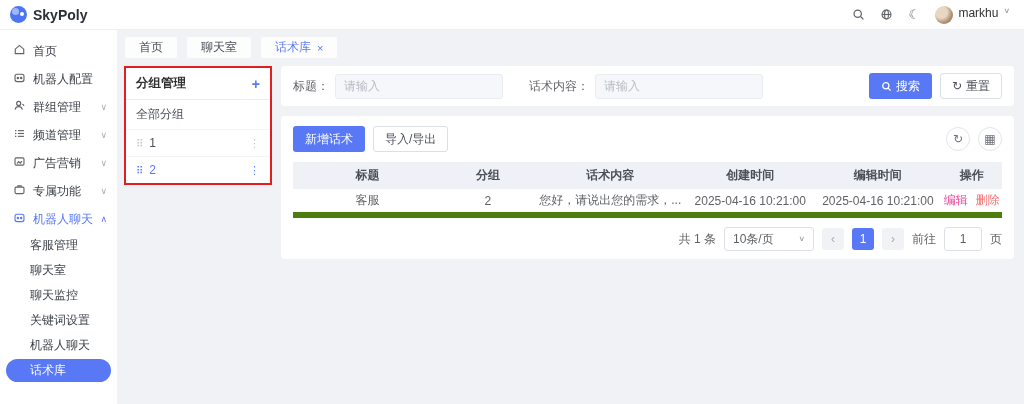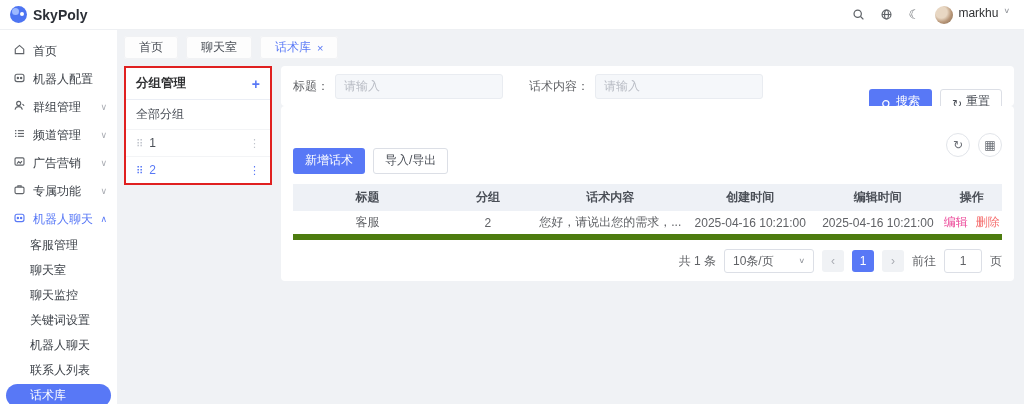--- a/index.html
+++ b/index.html
@@ -59,34 +59,34 @@
                padding:7px 10px; border-bottom:1px solid #ebeef5; }
   .gp-title { font-size:12.5px; font-weight:bold; color:#303133; }
   .gp-add { color:#5878f6; font-size:14px; font-weight:bold; cursor:pointer; line-height:1; }
   .gp-row { display:flex; align-items:center; gap:6px; padding:6px 10px; font-size:12px;
             color:#4a4f57; border-bottom:1px solid #f3f4f6; cursor:pointer; }
   .gp-row:last-child { border-bottom:none; }
   .gp-handle { color:#c0c4cc; font-size:10px; }
   .gp-more { margin-left:auto; color:#c0c4cc; font-size:11px; }
   .gp-row.selected, .gp-row.selected .gp-handle, .gp-row.selected .gp-more { color:#5878f6; }
 
-  .right-col { flex:1; display:flex; flex-direction:column; }
+  .right-col { flex:1; display:flex; flex-direction:column; gap:10px; }
 
   
   .filter-card { background:#fff; border-radius:4px; height:40px; display:flex;
                  align-items:center; padding:0 12px; }
   .f-label { font-size:12px; color:#606266; margin-right:6px; white-space:nowrap; }
   .f-input { width:168px; height:25px; background:#f5f7fa; border:1px solid #e9ecf1;
              border-radius:3px; padding:0 8px; font-size:12px; color:#303133; outline:none;
              font-family:inherit; }
   .f-input::placeholder { color:#b8bcc4; }
   .gap-l { margin-left:26px; }
   .filter-btns { margin-left:auto; display:flex; gap:8px; }
-  .btn { height:26px; border-radius:3px; font-size:12px; display:flex; align-items:flex-end;
-         gap:4px; padding:4px 11px; cursor:pointer; border:1px solid transparent; font-family:inherit;margin-top:32px; }
+  .btn { height:26px; border-radius:3px; font-size:12px; display:flex; align-items:center;
+         gap:4px; padding:4px 11px; cursor:pointer; border:1px solid transparent; font-family:inherit; }
   .btn-primary { background:#5878f6; color:#fff; }
   .btn-plain { background:#fff; color:#4a4f57; border-color:#dcdfe6; }
   .btn svg { width:11px; height:11px; }
   .btn .glyph { font-size:12px; line-height:1; }
 
   
   .table-card { background:#fff; border-radius:4px; padding:10px 12px 8px; }
   .toolbar { display:flex; align-items:center; gap:8px; }
   .toolbar-right { margin-left:auto; display:flex; gap:8px; }
   .circle-btn { width:24px; height:24px; border-radius:50%; border:1px solid #e2e5ea;
@@ -237,23 +237,20 @@
       </div>
       <div class="submenu-item">
         <span>聊天监控</span>
       </div>
       <div class="submenu-item">
         <span>关键词设置</span>
       </div>
       <div class="submenu-item">
         <span>机器人聊天</span>
       </div>
-      <div class="submenu-item">
-        <span>联系人列表</span>
-      </div>
       <div class="submenu-item selected">
         <span>话术库</span>
       </div>
     </aside>
 
     <main class="content">
 
       <div class="tabs">
         <div class="tab">
           <span>首页</span>

